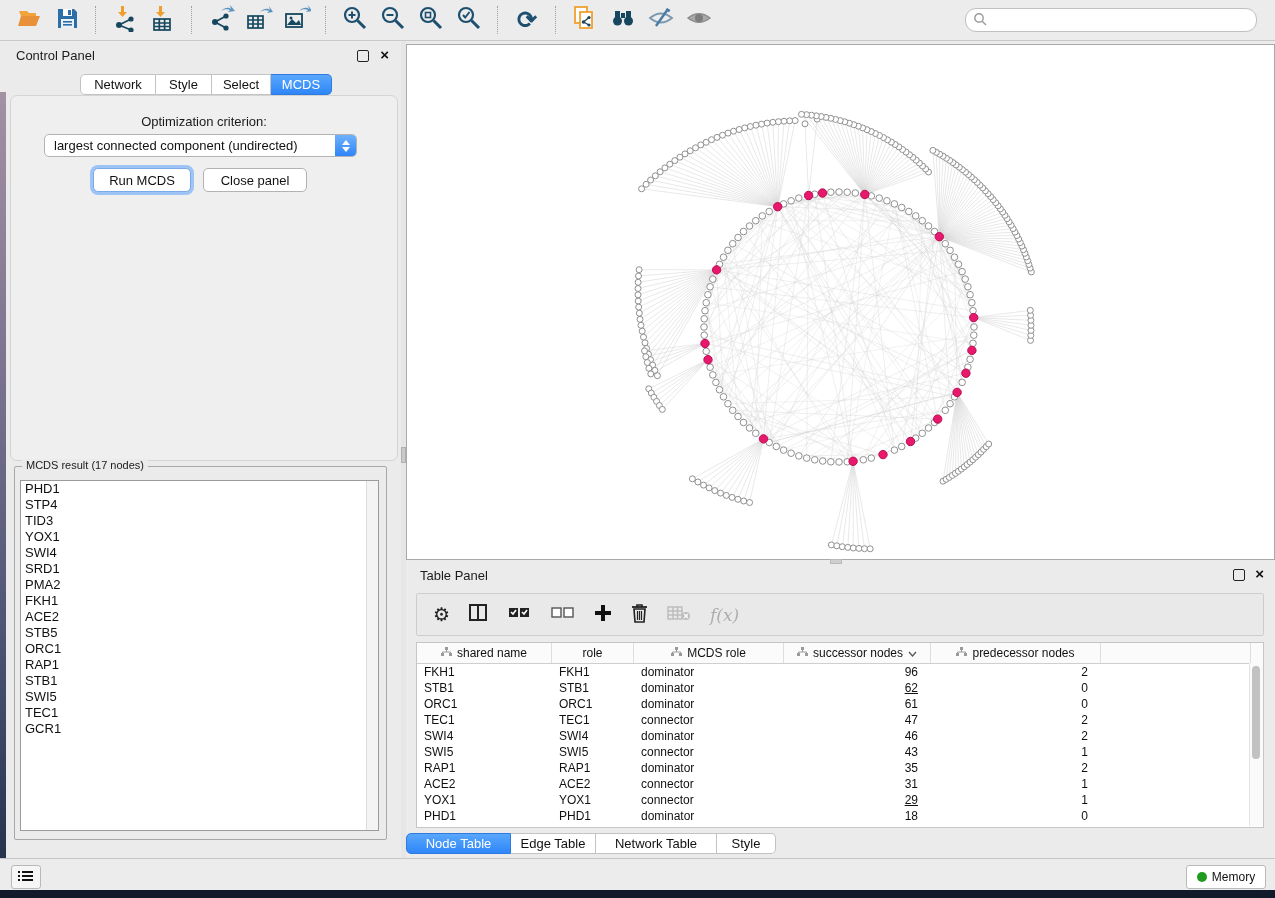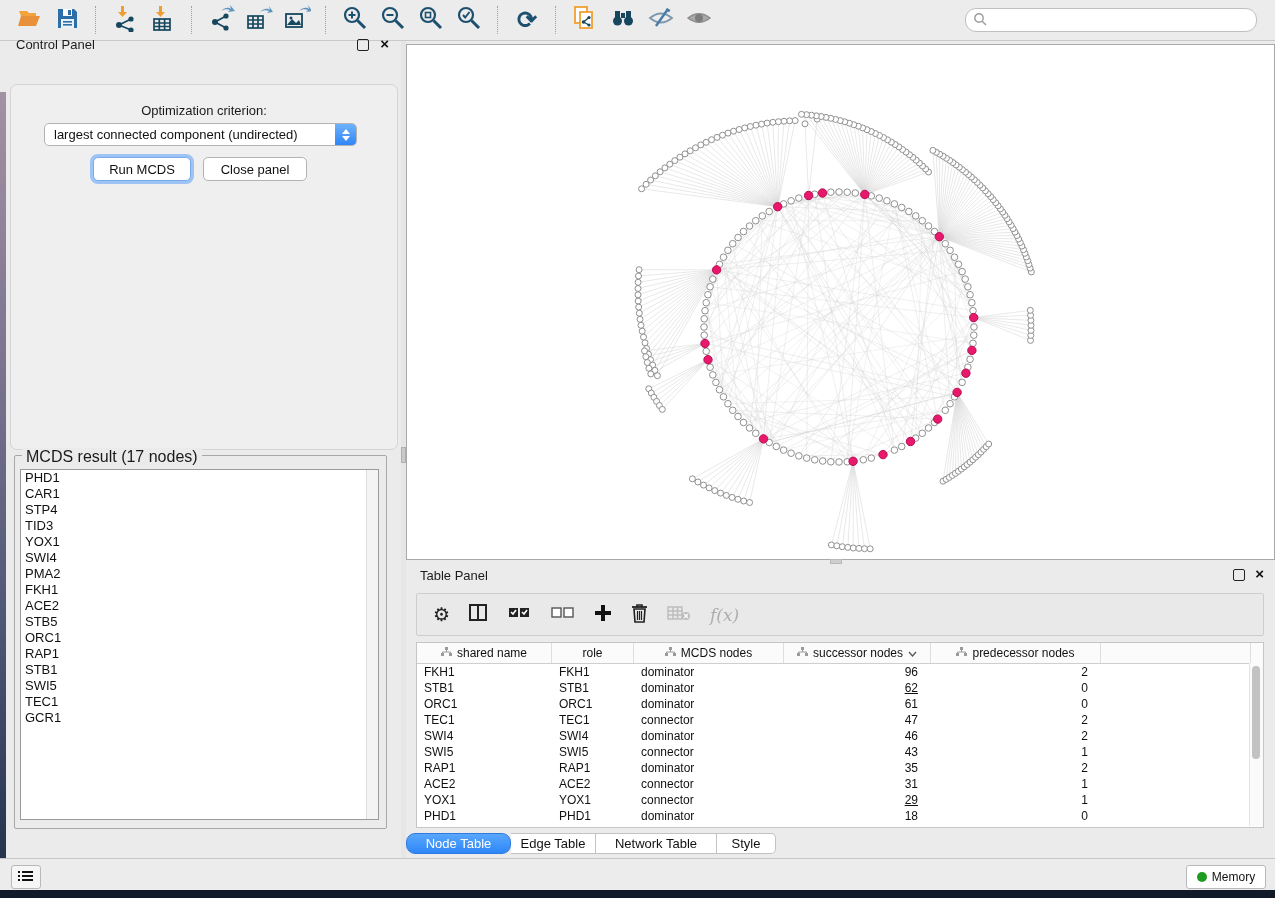--- a/index.html
+++ b/index.html
@@ -13,21 +13,21 @@
   .toolbar{position:absolute;left:0;top:0;width:1275px;height:41px;background:#ececec;
     border-bottom:1px solid #c9c9c9;display:flex;align-items:center;padding:0 10px;box-sizing:border-box;}
   .tbtn{width:30px;height:30px;margin:0 4px;display:flex;align-items:center;justify-content:center;border-radius:4px;}
   .tsep{width:1px;height:28px;margin:0 9px;border-left:1px dotted #9f9f9f;}
   .tglyph{font-size:24px;line-height:24px;color:#1d4f6e;font-weight:bold;}
   .searchwrap{margin-left:auto;margin-right:8px;position:relative;}
   .searchwrap input{width:258px;height:20px;border:1px solid #c0c0c0;border-radius:11px;background:#fff;
     padding:1px 8px 1px 24px;font-size:12px;outline:none;color:#333;}
   .searchwrap .mag{position:absolute;left:8px;top:4px;}
   
-  .cp{position:absolute;left:7px;top:30px;width:394px;height:821px;}
+  .cp{position:absolute;left:7px;top:41px;width:394px;height:821px;}
   .cp-titlebar{position:absolute;left:0;top:4px;width:100%;height:22px;}
   .cp-title{position:absolute;left:9px;top:3px;font-size:13px;color:#1c1c1c;}
   .win-float{position:absolute;width:10px;height:10px;border:1.5px solid #222;border-radius:2px;top:5px;}
   .win-close{position:absolute;top:1px;font-size:15px;font-weight:bold;color:#111;}
   .cp .win-float{right:32px;}
   .cp .win-close{right:12px;}
   .seg{display:flex;position:absolute;height:21px;}
   .seg .segbtn{background:#fff;border:1px solid #c3c3c3;border-left:none;font-size:13px;color:#111;
     display:flex;align-items:center;justify-content:center;}
   .seg .segbtn:first-child{border-left:1px solid #c3c3c3;border-radius:5px 0 0 5px;}
@@ -42,21 +42,21 @@
   .dropdown .dd-text{font-size:13px;color:#111;padding-left:9px;flex:1;white-space:nowrap;}
   .dropdown .dd-step{width:21px;height:21px;border-radius:0 4px 4px 0;
     background:linear-gradient(180deg,#6db1fc,#2f86f7);display:flex;flex-direction:column;align-items:center;justify-content:center;gap:2px;}
   .arr-up{width:0;height:0;border-left:4px solid transparent;border-right:4px solid transparent;border-bottom:5px solid #fff;}
   .arr-dn{width:0;height:0;border-left:4px solid transparent;border-right:4px solid transparent;border-top:5px solid #fff;}
   .pushbtn{position:absolute;height:24px;background:#fff;border:1px solid #b3b3b3;border-radius:5px;
     font-size:13px;color:#111;display:flex;align-items:center;justify-content:center;box-sizing:border-box;}
   .btn-run{left:86px;top:127px;width:98px;box-shadow:0 0 0 3px rgba(90,160,250,.55);border-color:#7aabe8;}
   .btn-closep{left:196px;top:127px;width:104px;}
   .fieldset{position:absolute;left:7px;top:425px;width:371px;height:372px;border:1px solid #a8a8a8;border-radius:2px;}
-  .fieldset .legend{position:absolute;left:7px;top:-8px;background:#ebebeb;padding:0 4px;font-size:16px;color:#1a1a1a;}
+  .fieldset .legend{position:absolute;left:7px;top:-8px;background:#ebebeb;padding:0 4px;font-size:11px;color:#1a1a1a;}
   .mcds-list{position:absolute;left:5px;top:13px;width:359px;height:351px;background:#fff;border:1px solid #9b9b9b;
     box-sizing:border-box;overflow:hidden;}
   .mcds-list .scroll{position:absolute;right:0;top:0;width:11px;height:100%;background:#f4f4f4;border-left:1px solid #dcdcdc;}
   .mcds-item{font-size:13px;color:#111;line-height:16px;padding-left:4px;}
   
   .vsplit{position:absolute;left:401px;top:41px;width:5px;height:821px;background:#e6e6e6;}
   .vsplit .handle{position:absolute;left:0;top:406px;width:5px;height:16px;background:#c9c9c9;border:1px solid #b0b0b0;box-sizing:border-box;}
   .hsplit-handle{position:absolute;left:830px;top:559px;width:12px;height:5px;background:#cfcfcf;border:1px solid #b9b9b9;box-sizing:border-box;}
   
   .netwin{position:absolute;left:406px;top:44px;width:869px;height:516px;border:1px solid #a9a9a9;background:#fff;box-sizing:border-box;}
@@ -269,41 +269,47 @@
       <input placeholder="" style="">
     </div>
   </div>
 
   <div class="cp">
     <div class="cp-titlebar">
       <span class="cp-title">Control Panel</span>
       <span class="win-float"></span>
       <span class="win-close">×</span>
     </div>
+    <div class="seg cp-tabs" id="cp-tabs">
+        <div class="segbtn" style="width: 74px;">Network</div>
+        <div class="segbtn" style="width: 55px;">Style</div>
+        <div class="segbtn" style="width: 58px;">Select</div>
+        <div class="segbtn active" style="width: 60px;">MCDS</div>
+      </div>
     <div class="cp-inner"></div>
     <div class="opt-label">Optimization criterion:</div>
     <div class="dropdown">
       <span class="dd-text">largest connected component (undirected)</span>
       <span class="dd-step">
           <span class="arr-up"></span>
           <span class="arr-dn"></span>
         </span>
     </div>
     <div class="pushbtn btn-run">Run MCDS</div>
     <div class="pushbtn btn-closep">Close panel</div>
     <div class="fieldset">
       <span class="legend">MCDS result (17 nodes)</span>
       <div class="mcds-list" id="mcds-list">
         <div class="scroll"></div>
       <div class="mcds-item">PHD1</div>
-          <div class="mcds-item">CAR1</div>
           <div class="mcds-item">STP4</div>
           <div class="mcds-item">TID3</div>
           <div class="mcds-item">YOX1</div>
           <div class="mcds-item">SWI4</div>
+          <div class="mcds-item">SRD1</div>
           <div class="mcds-item">PMA2</div>
           <div class="mcds-item">FKH1</div>
           <div class="mcds-item">ACE2</div>
           <div class="mcds-item">STB5</div>
           <div class="mcds-item">ORC1</div>
           <div class="mcds-item">RAP1</div>
           <div class="mcds-item">STB1</div>
           <div class="mcds-item">SWI5</div>
           <div class="mcds-item">TEC1</div>
           <div class="mcds-item">GCR1</div>
@@ -1051,21 +1057,21 @@
           </div>
           <div class="th" style="width: 150px;">
             <span><svg width="11" height="10" viewBox="0 0 11 10">
                 <g fill="#9a9a9a">
                   <rect x="4" y="0" width="3" height="3"></rect>
                   <rect x="0" y="6" width="3" height="3"></rect>
                   <rect x="8" y="6" width="3" height="3"></rect>
                 </g>
                 <path d="M5.5 3v2M1.5 6V5h8v1" stroke="#9a9a9a" fill="none"></path>
               </svg></span>
-            <span>MCDS nodes</span>
+            <span>MCDS role</span>
           </div>
           <div class="th" style="width: 147px;">
             <span><svg width="11" height="10" viewBox="0 0 11 10">
                 <g fill="#9a9a9a">
                   <rect x="4" y="0" width="3" height="3"></rect>
                   <rect x="0" y="6" width="3" height="3"></rect>
                   <rect x="8" y="6" width="3" height="3"></rect>
                 </g>
                 <path d="M5.5 3v2M1.5 6V5h8v1" stroke="#9a9a9a" fill="none"></path>
               </svg></span>
@@ -1160,21 +1166,21 @@
             <div class="td right" style="width: 147px;">18</div>
             <div class="td right" style="width: 170px;">0</div>
           </div>
         </div>
       <div class="vscroll">
           <div class="thumb"></div>
         </div>
     </div>
 
     <div class="seg tp-tabs" id="tp-tabs">
-        <div class="segbtn active" style="width: 103px; border-radius: 9px;">Node Table</div>
+        <div class="segbtn active" style="width: 103px;">Node Table</div>
         <div class="segbtn" style="width: 84px;">Edge Table</div>
         <div class="segbtn" style="width: 120px;">Network Table</div>
         <div class="segbtn" style="width: 58px;">Style</div>
       </div>
   </div>
 
   <div class="statusbar">
     <div class="sb-left">
       <span>
         <svg width="16" height="12" viewBox="0 0 16 12">

